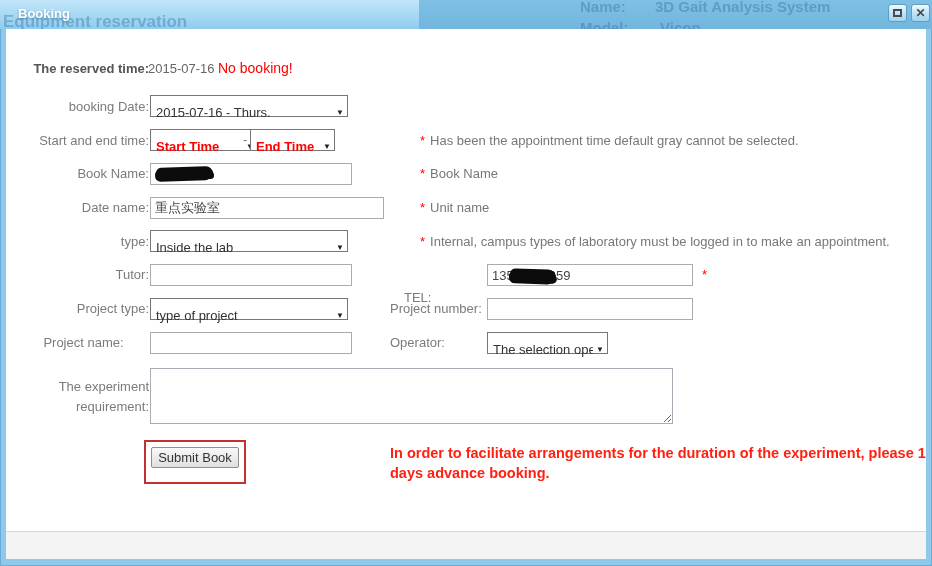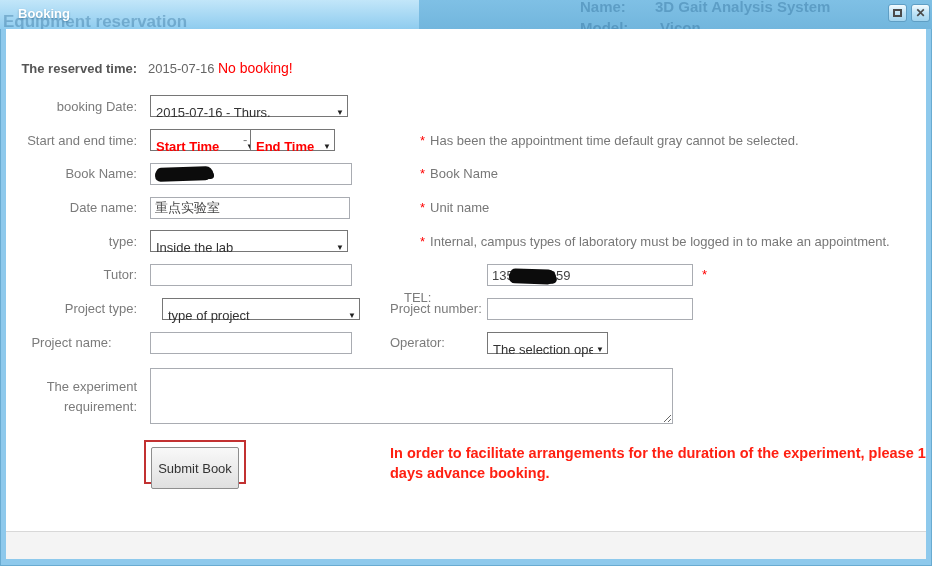--- a/index.html
+++ b/index.html
@@ -28,21 +28,21 @@
   .btn-max { left:888px; }
   .btn-close { left:911px; }
   .max-glyph { width:9px; height:8px; border:2px solid #4a4a4a; box-sizing:border-box; }
   .close-glyph { font-size:12px; font-weight:bold; color:#4a4a4a; line-height:1; }
 
   
   .content { position:absolute; left:6px; top:29px; width:920px; height:502px; background:#fff; }
   .footer { position:absolute; left:6px; top:531px; width:920px; height:28px;
             background:#f4f4f4; border-top:1px solid #d8d8d8; box-sizing:border-box; }
 
-  .lab { position:absolute; left:0; width:131px; text-align:right; font-size:13px; color:#7b7b7b; }
+  .lab { position:absolute; left:12px; width:131px; text-align:right; font-size:13px; color:#7b7b7b; }
   .lab.bold { color:#555; font-weight:bold; }
   .rlab { position:absolute; font-size:13px; color:#7b7b7b; }
   .hint { position:absolute; left:414px; font-size:13px; color:#777; white-space:nowrap; }
   .star { color:#f00; margin-right:5px; }
 
   .inp { position:absolute; height:22px; box-sizing:border-box; border:1px solid #a9acb2;
          font-family:inherit; font-size:13px; color:#444; padding:0 4px; background:#fff; }
   .faux-inp { display:flex; align-items:center; }
   .sel { position:absolute; height:22px; box-sizing:border-box; border:1px solid #767676;
          background:#fff; display:flex; align-items:center; padding:12px 3px 0 5px;
@@ -56,21 +56,21 @@
               box-shadow:3px 2px 0 -2px #0c0c0c, -2px 2px 0 -1px #0c0c0c; }
   .scrib-book { position:absolute; left:150px; top:138px; width:57px; height:13px; }
   .scrib-tel { display:inline-block; width:46px; height:14px; margin:2px -7px 0 -4px;
                transform:rotate(2deg); }
 
   .ta { position:absolute; left:144px; top:339px; width:523px; height:56px; box-sizing:border-box;
         border:1px solid #a9acb2; resize:both; font-family:inherit; font-size:13px; }
 
   .redbox { position:absolute; left:138px; top:411px; width:102px; height:44px;
             border:2px solid #c23131; box-sizing:border-box; }
-  .submit { position:absolute; left:145px; top:418px; width:88px; height:42px;
+  .submit { position:absolute; left:145px; top:418px; width:88px; height:21px;
             border:1px solid #8e8e8e; border-radius:2px; background:linear-gradient(#f8f8f8,#e0e0e0);
             font-family:inherit; font-size:13px; color:#333; cursor:pointer; }
   .note { position:absolute; left:384px; top:414px; width:540px; font-size:14.5px;
           color:#ff2012; line-height:20px;font-weight:bold; }
   .warn { position:absolute; left:212px; top:31px; font-size:14px; color:#f00; }
   .rv-val { position:absolute; left:142px; top:32px; font-size:13px; color:#666; }
 </style>
 </head>
 <body>
 
@@ -119,21 +119,21 @@
     </div>
 
     <div class="lab" style="top:137px;">Book Name:</div>
     <input class="inp" style="left: 144px; top: 134px; width: 202px;">
     <div class="scribble scrib-book"></div>
     <div class="hint" style="top:137px;">
       <span class="star">*</span><span>Book Name</span>
     </div>
 
     <div class="lab" style="top:171px;">Date name:</div>
-    <input class="inp" style="left: 144px; top: 168px; width: 200px;" value="重点实验室">
+    <input class="inp" style="left: 144px; top: 168px; width: 234px;" value="重点实验室">
     <div class="hint" style="top:171px;">
       <span class="star">*</span><span>Unit name</span>
     </div>
 
     <div class="lab" style="top:205px;">type:</div>
     <div class="sel" style="left:144px;top:201px;width:198px;">
       <span class="sel-text">Inside the lab</span>
       <span class="sel-arrow">▼</span>
     </div>
     <div class="hint" style="top:205px;">
@@ -144,21 +144,21 @@
     <input class="inp" style="left: 144px; top: 235px; width: 202px;">
     <div class="rlab" style="left:398px;top:238px;margin-top:23px;">TEL:</div>
     <div class="inp faux-inp" style="left:481px;top:235px;width:206px;">
       <span>135</span>
         <span class="scribble scrib-tel"></span>
         <span>359</span>
     </div>
     <span class="star" style="position:absolute;left:696px;top:238px;font-size:13px;">*</span>
 
     <div class="lab" style="top:272px;text-align:right;">Project type:</div>
-    <div class="sel" style="left:144px;top:269px;width:198px;margin-left:12px;">
+    <div class="sel" style="left:144px;top:269px;width:198px;">
       <span class="sel-text">type of project</span>
       <span class="sel-arrow">▼</span>
     </div>
     <div class="rlab" style="left:384px;top:272px;">Project number:</div>
     <input class="inp" style="left: 481px; top: 269px; width: 206px;">
 
     <div class="lab" style="top:306px;text-align:center;">Project name:</div>
     <input class="inp" style="left: 144px; top: 303px; width: 202px;">
     <div class="rlab" style="left:384px;top:306px;">Operator:</div>
     <div class="sel" style="left:481px;top:303px;width:121px;">

